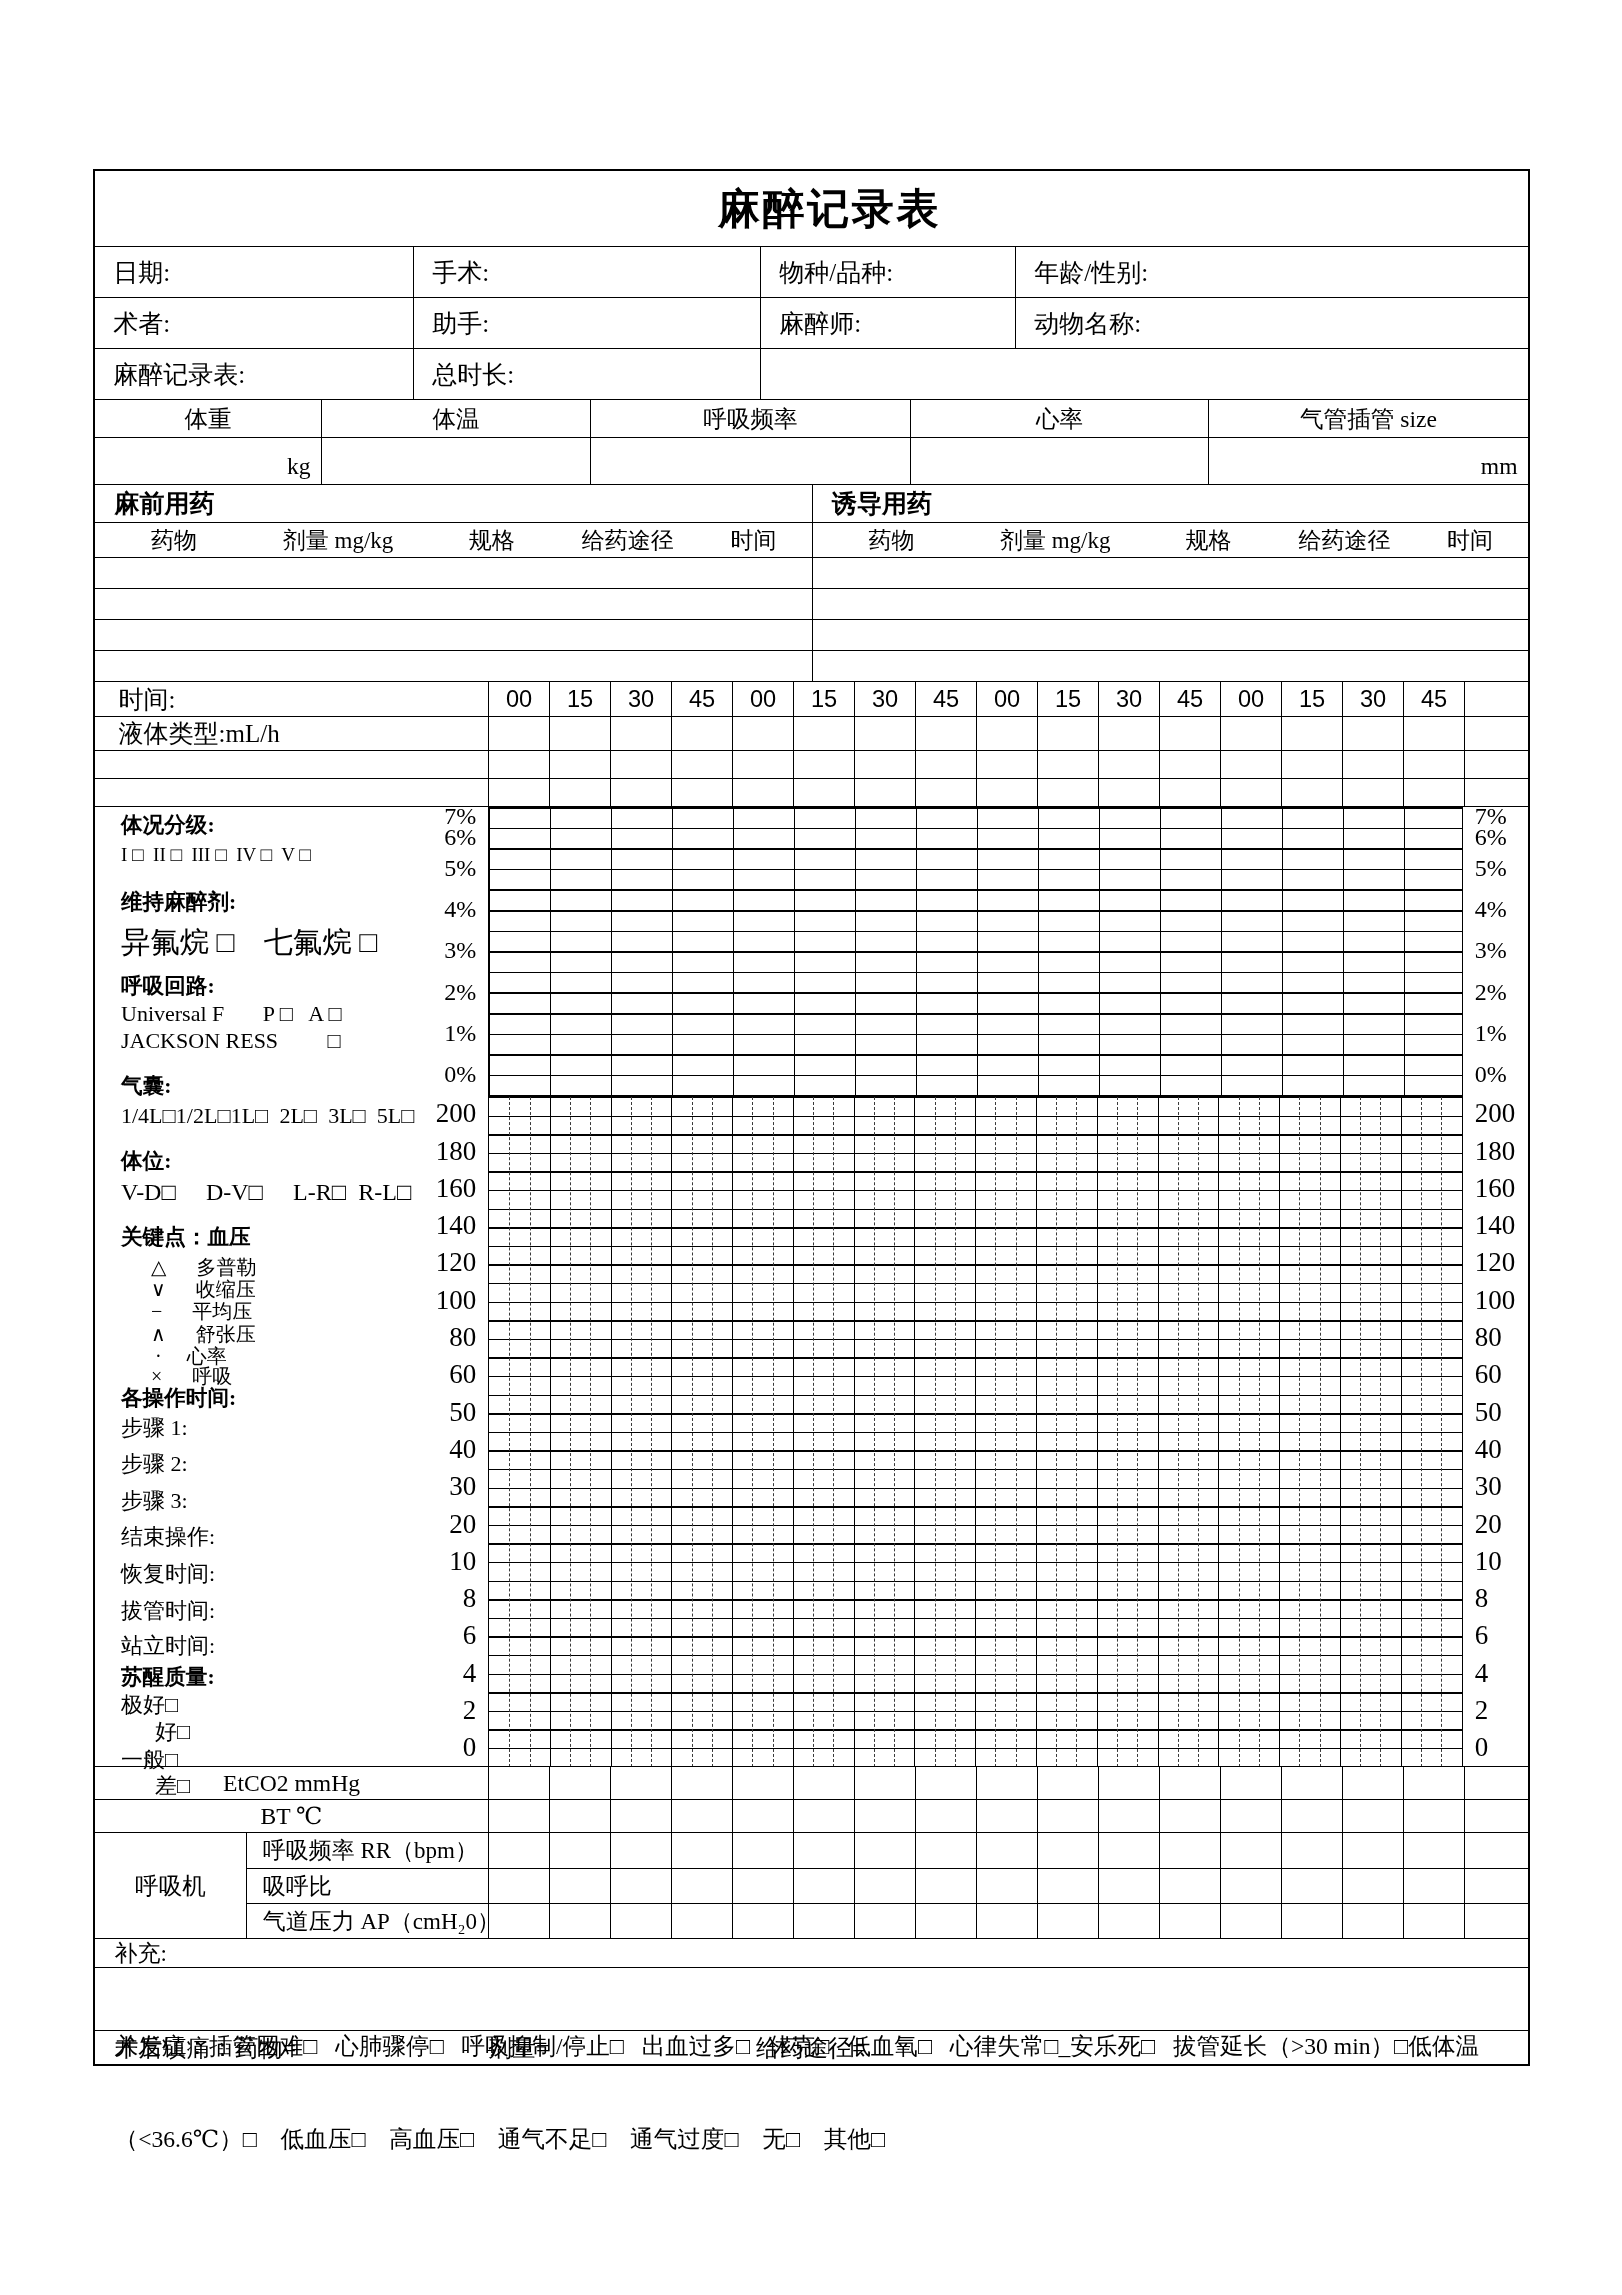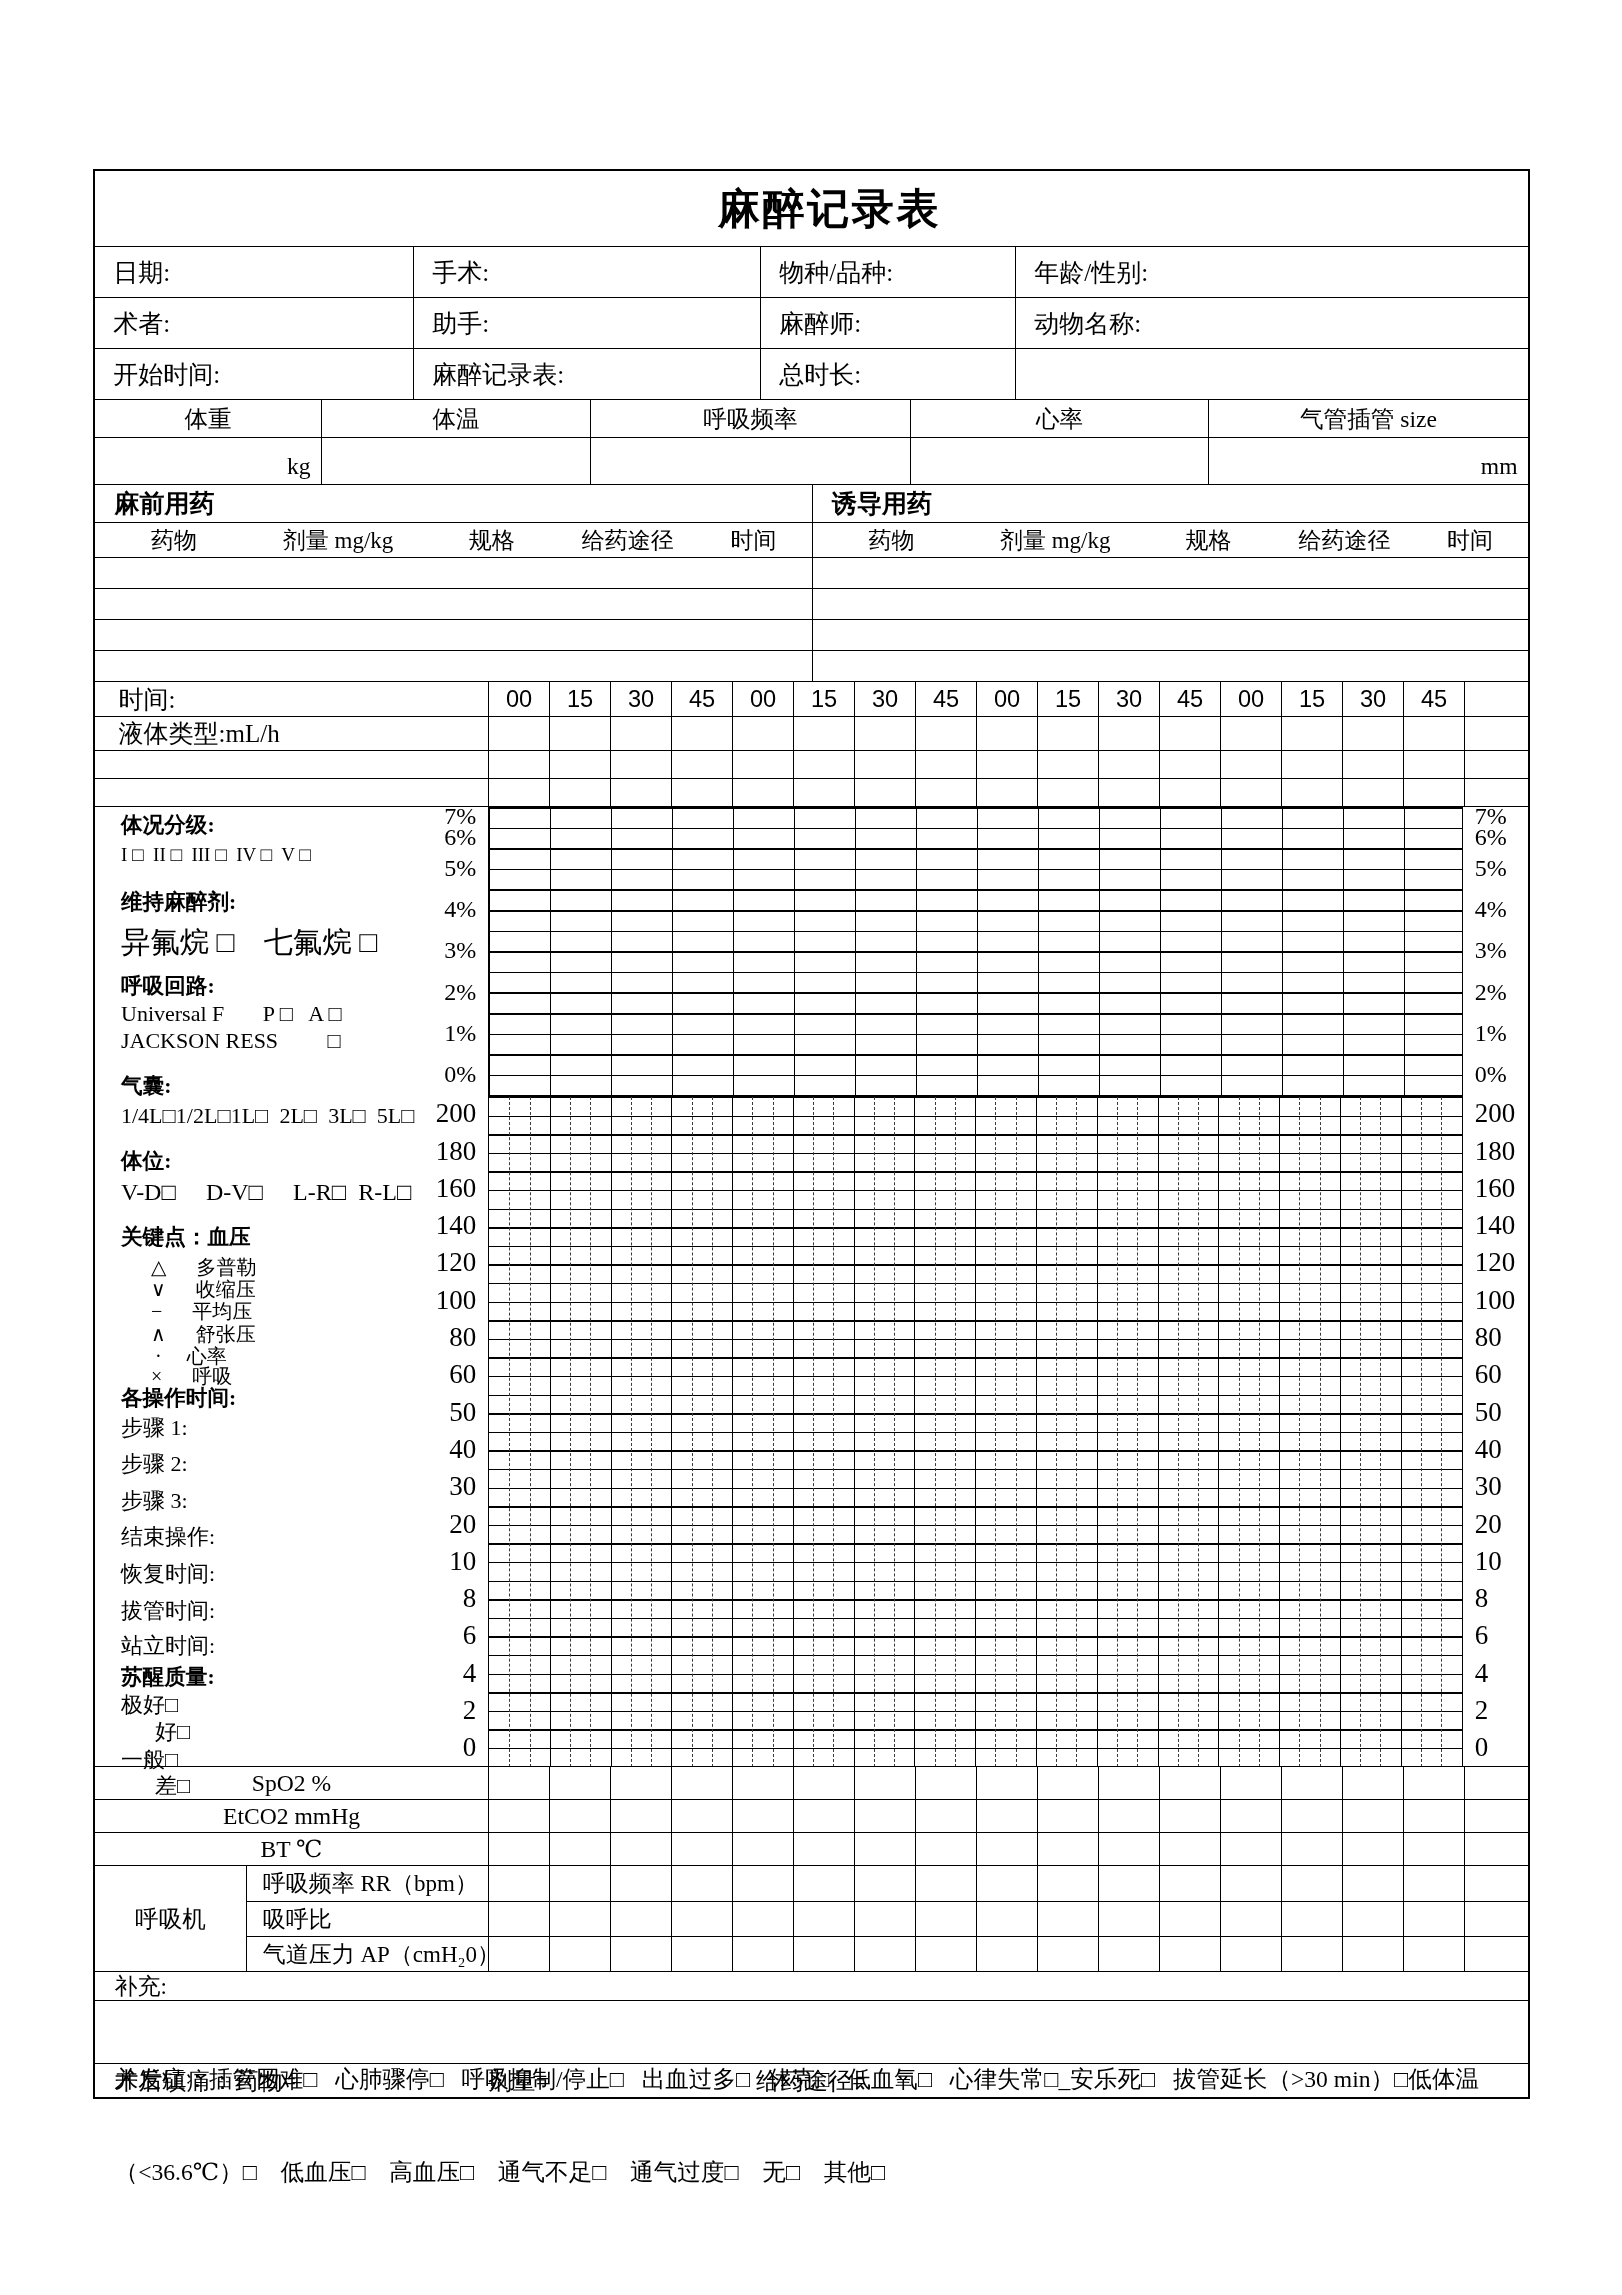--- a/index.html
+++ b/index.html
@@ -106,21 +106,20 @@
       <div>物种/品种:</div>
       <div>年龄/性别:</div>
     </div>
     <div class="sec inforow">
       <div>术者:</div>
       <div>助手:</div>
       <div>麻醉师:</div>
       <div>动物名称:</div>
     </div>
     <div class="sec inforow">
-      <div>开始时间:</div>
       <div>麻醉记录表:</div>
       <div>总时长:</div>
       <div></div>
     </div>
 
     <div class="sec vhead">
       <div>体重</div>
       <div>体温</div>
       <div>呼吸频率</div>
       <div>心率</div>
@@ -386,40 +385,20 @@
           <div class="axlab vit" style="top: 718px;">20</div>
           <div class="axlab vit" style="top: 755px;">10</div>
           <div class="axlab vit" style="top: 792px;">8</div>
           <div class="axlab vit" style="top: 829px;">6</div>
           <div class="axlab vit" style="top: 867px;">4</div>
           <div class="axlab vit" style="top: 904px;">2</div>
           <div class="axlab vit" style="top: 941px;">0</div>
         </div>
     </div>
 
-    <div class="sec grow mrow" id="mon-0">
-      <div class="lblc">SpO2 %</div>
-    <div class="gc"></div>
-        <div class="gc"></div>
-        <div class="gc"></div>
-        <div class="gc"></div>
-        <div class="gc"></div>
-        <div class="gc"></div>
-        <div class="gc"></div>
-        <div class="gc"></div>
-        <div class="gc"></div>
-        <div class="gc"></div>
-        <div class="gc"></div>
-        <div class="gc"></div>
-        <div class="gc"></div>
-        <div class="gc"></div>
-        <div class="gc"></div>
-        <div class="gc"></div>
-        <div class="gc"></div>
-      </div>
     <div class="sec grow mrow" id="mon-1">
       <div class="lblc">EtCO2 mmHg</div>
     <div class="gc"></div>
         <div class="gc"></div>
         <div class="gc"></div>
         <div class="gc"></div>
         <div class="gc"></div>
         <div class="gc"></div>
         <div class="gc"></div>
         <div class="gc"></div>

